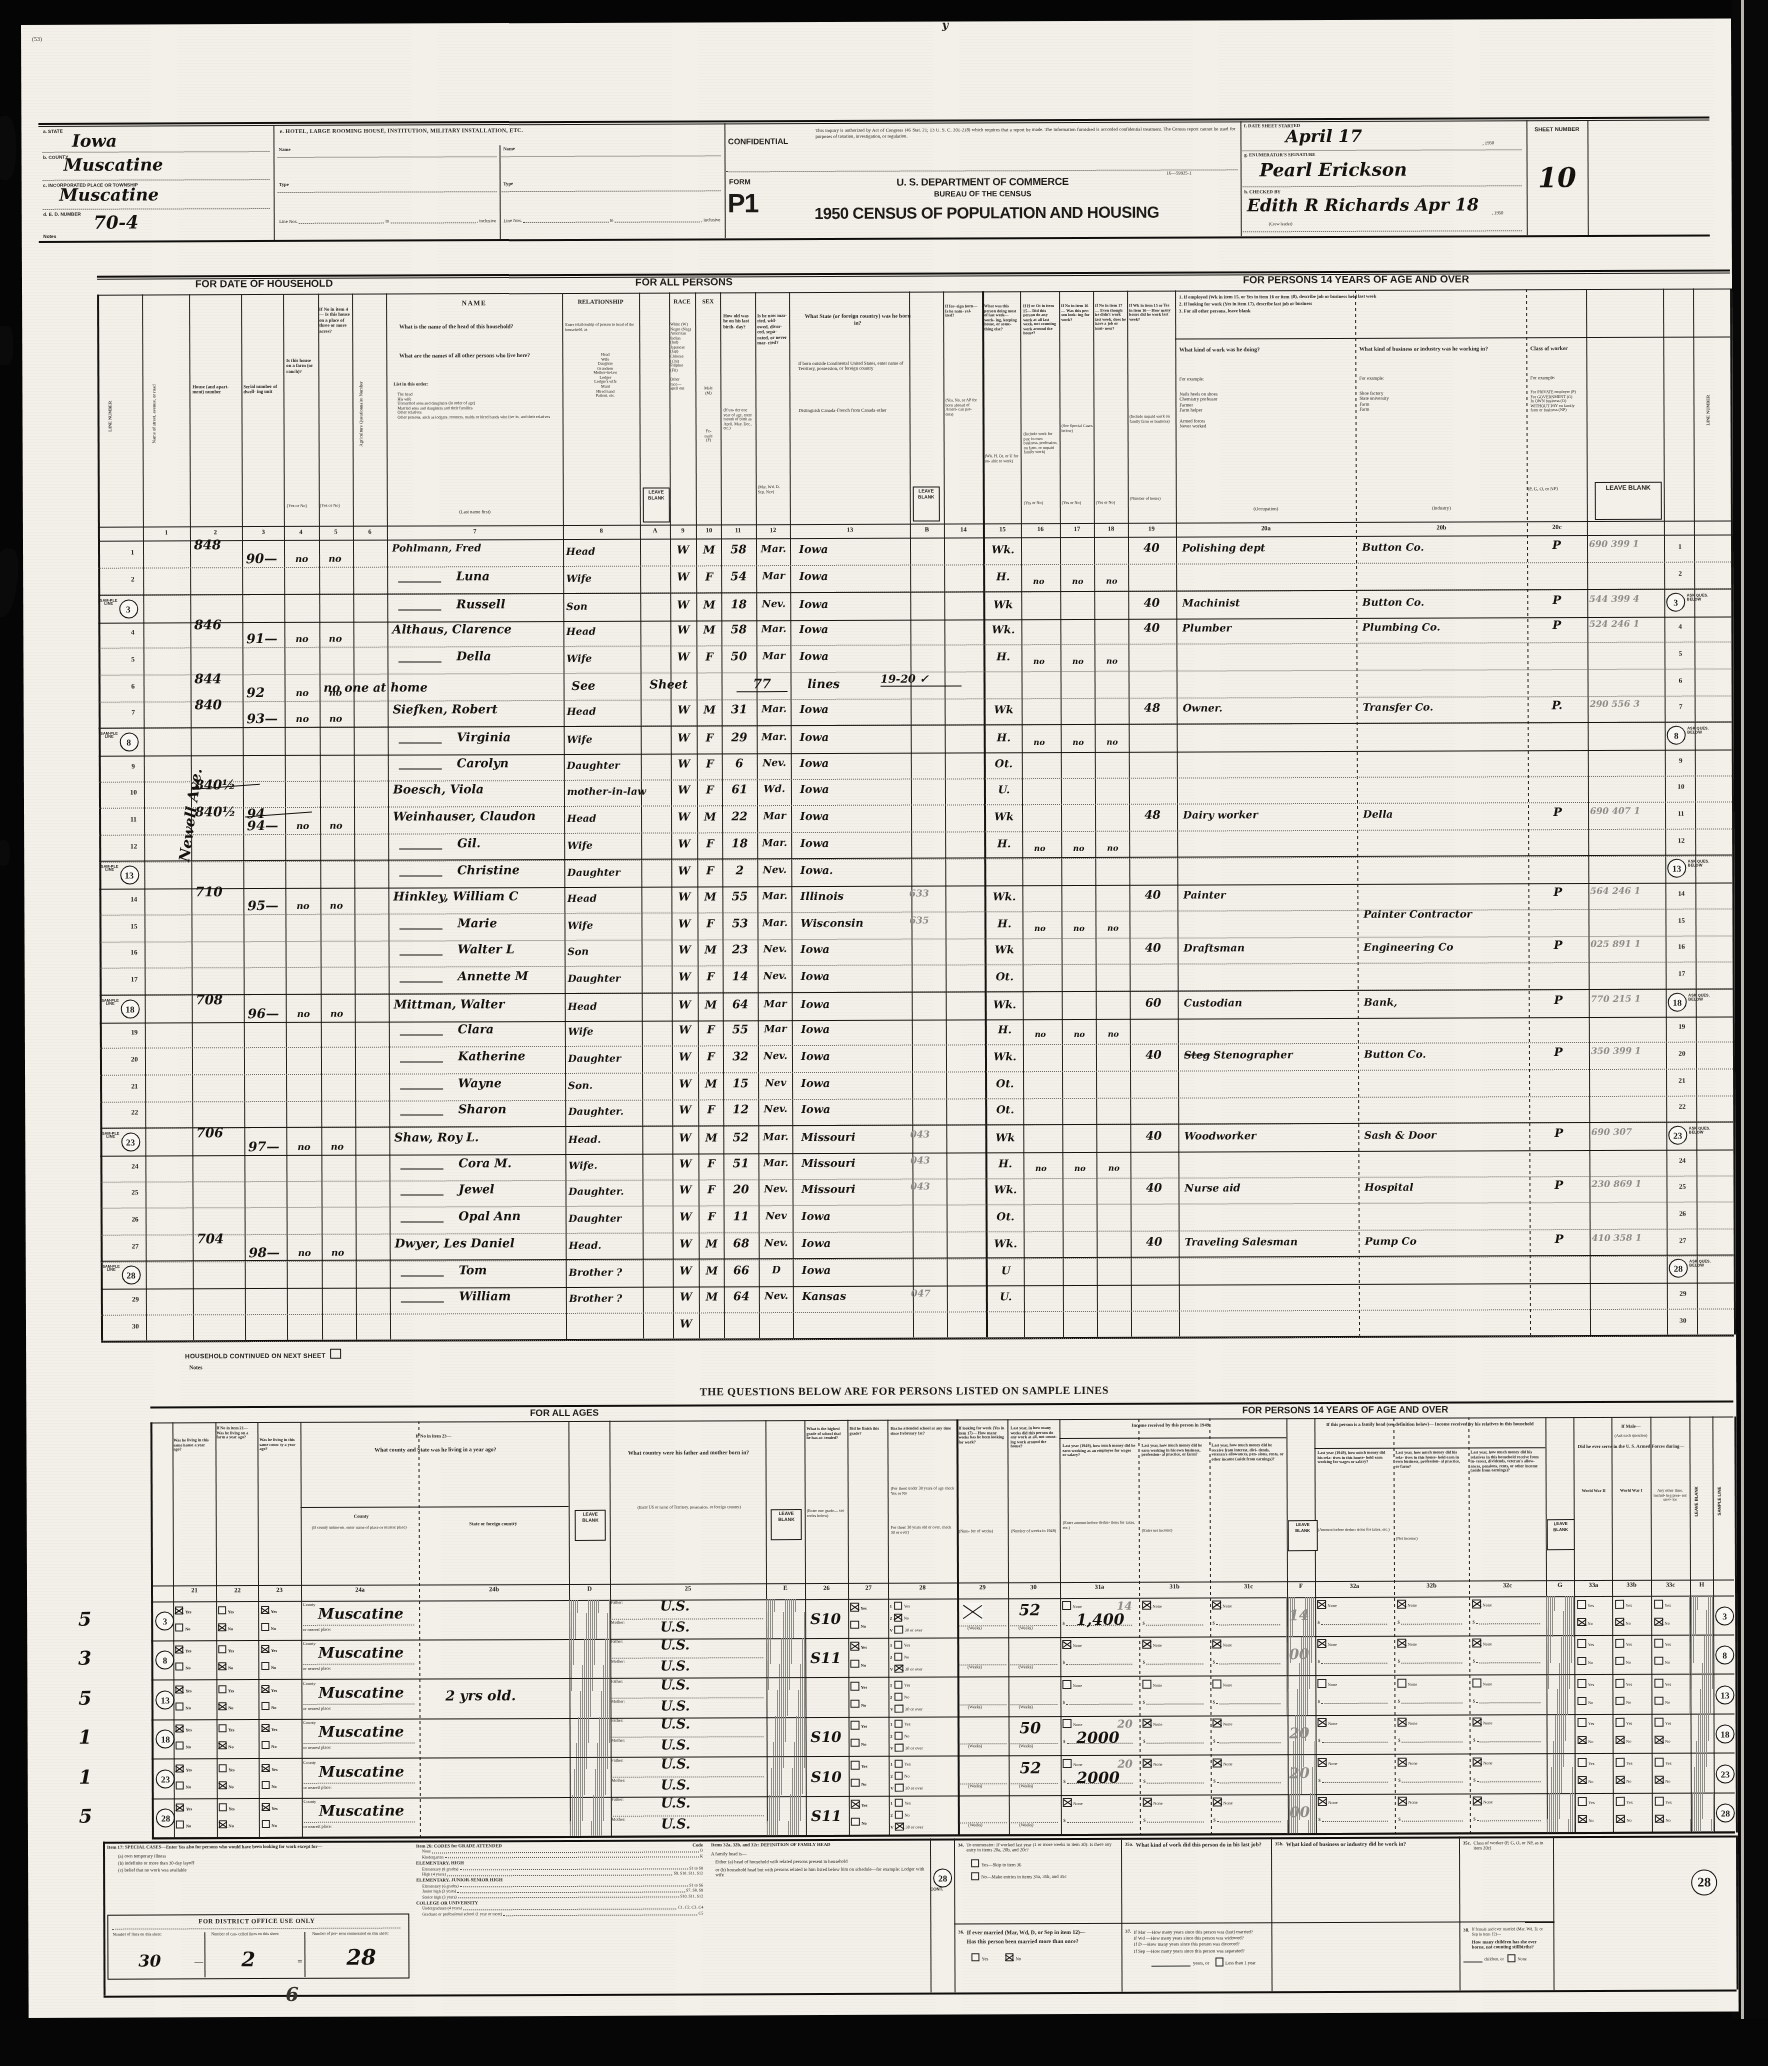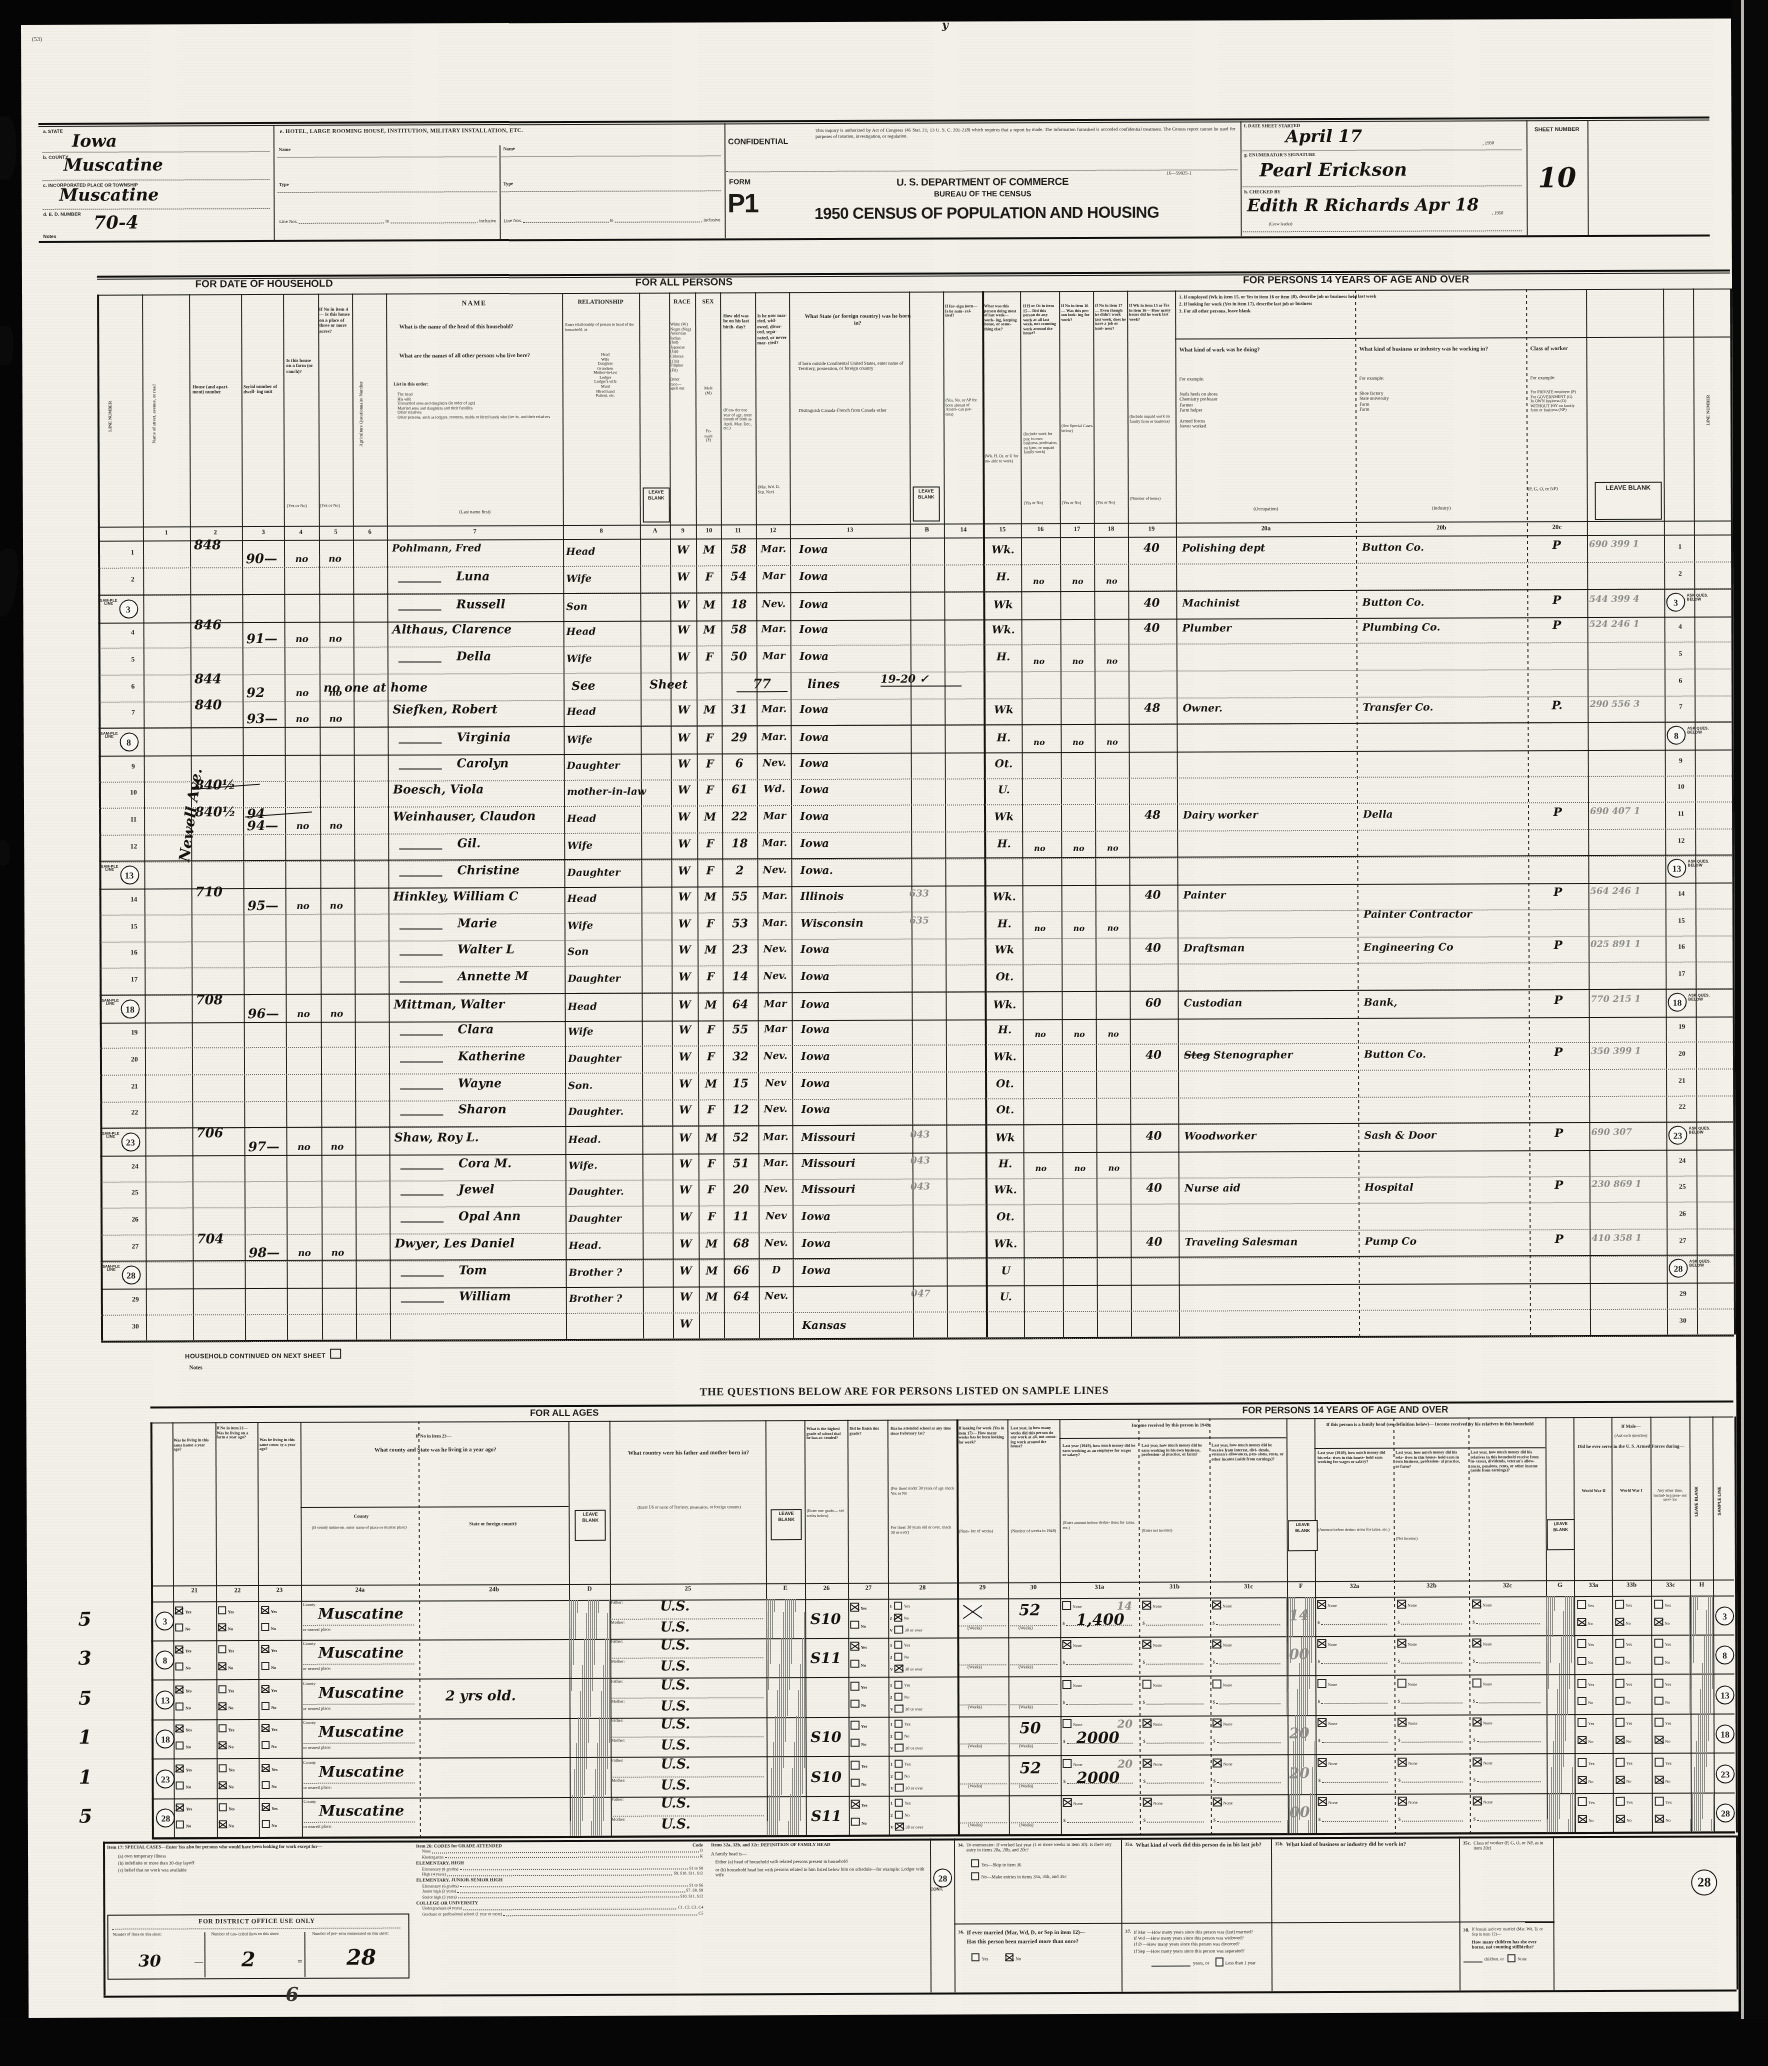--- a/index.html
+++ b/index.html
@@ -825,21 +825,21 @@
       <div class="row" style="top: 1263px; height: 27px;">
         <div class="cell ser b cen" style="left: 26px; width: 17px; top: 7.7px; font-size: 6.9px;">29</div>
         <div class="cell ser b cen" style="left: 1568px; width: 28px; top: 7.7px; font-size: 6.9px;">29</div>
         <div class="cell" style="left: 300px; width: 43px; top: 14.6px; border-top: 1.3px solid rgb(20, 17, 14);"></div>
         <div class="cell hw " style="left: 358px; width: 107px; top: 3.4px; font-size: 12px;">William</div>
         <div class="cell hw " style="left: 468px; width: 73px; top: 6.9px; font-size: 10px;">Brother ?</div>
         <div class="cell hw cen" style="left: 573px; width: 24px; top: 5.1px; font-size: 11px; text-align: center;">W</div>
         <div class="cell hw cen" style="left: 599px; width: 24px; top: 5.1px; font-size: 11px; text-align: center;">M</div>
         <div class="cell hw cen" style="left: 624px; width: 33px; top: 4.3px; font-size: 11.6px; text-align: center;">64</div>
         <div class="cell hw cen" style="left: 659px; width: 33px; top: 5.1px; font-size: 10px; text-align: center;">Nev.</div>
-        <div class="cell hw " style="left: 701px; width: 107px; top: 5.1px; font-size: 11px; margin-top: 29px;">Kansas</div>
+        <div class="cell hw " style="left: 701px; width: 107px; top: 5.1px; font-size: 11px;">Kansas</div>
         <div class="cell hw grey" style="left: 810px; width: 47px; top: 2.6px; font-size: 9.4px;">047</div>
         <div class="cell hw cen" style="left: 887px; width: 36px; top: 6px; font-size: 10.7px; text-align: center;">U.</div>
       </div>
       <div class="row" style="top: 1290px; height: 27px;">
         <div class="cell ser b cen" style="left: 26px; width: 17px; top: 7.7px; font-size: 6.9px;">30</div>
         <div class="cell ser b cen" style="left: 1568px; width: 28px; top: 7.7px; font-size: 6.9px;">30</div>
         <div class="cell hw cen" style="left: 573px; width: 24px; top: 5.1px; font-size: 11px; text-align: center;">W</div>
       </div>
     </div>
     <div class="abs flexl" style="left: 159px; top: 1325px;">

